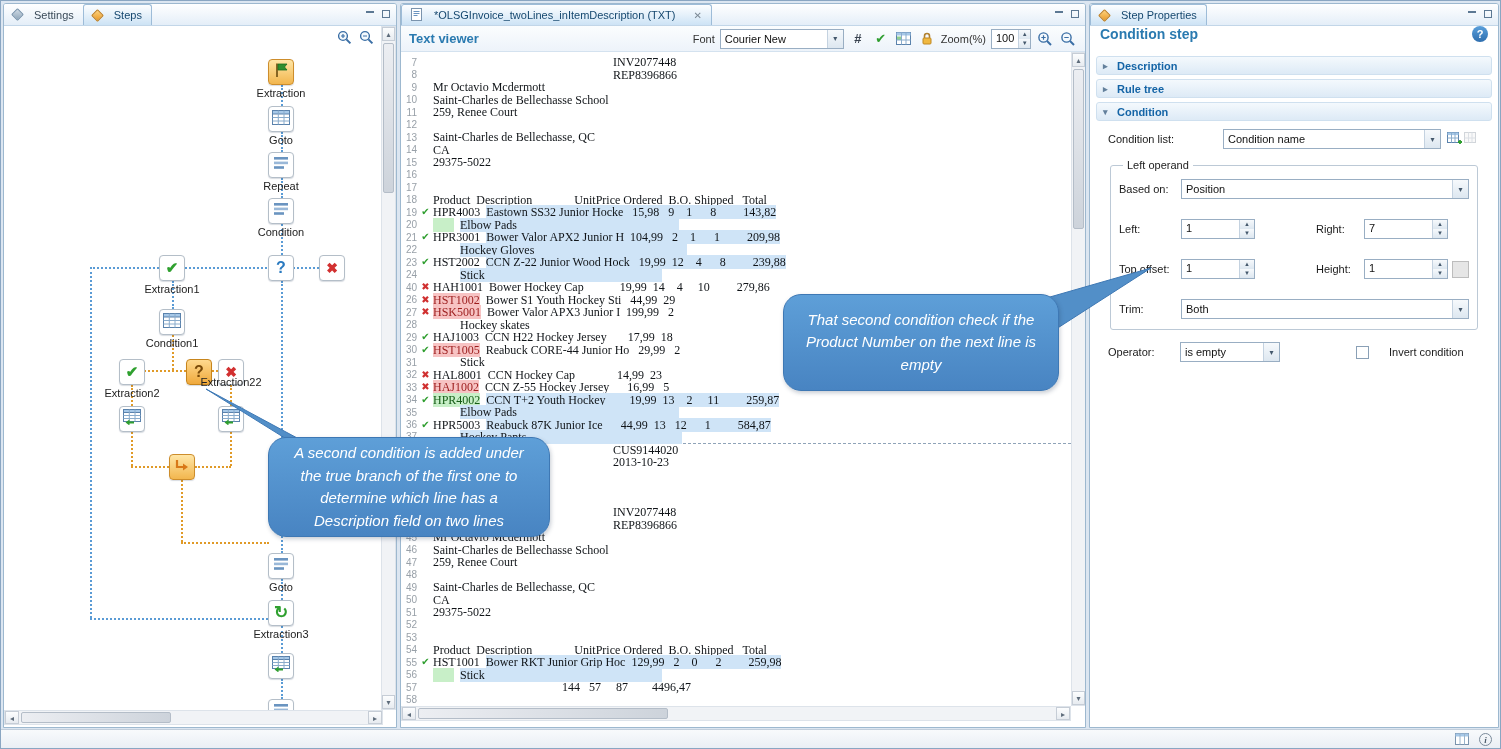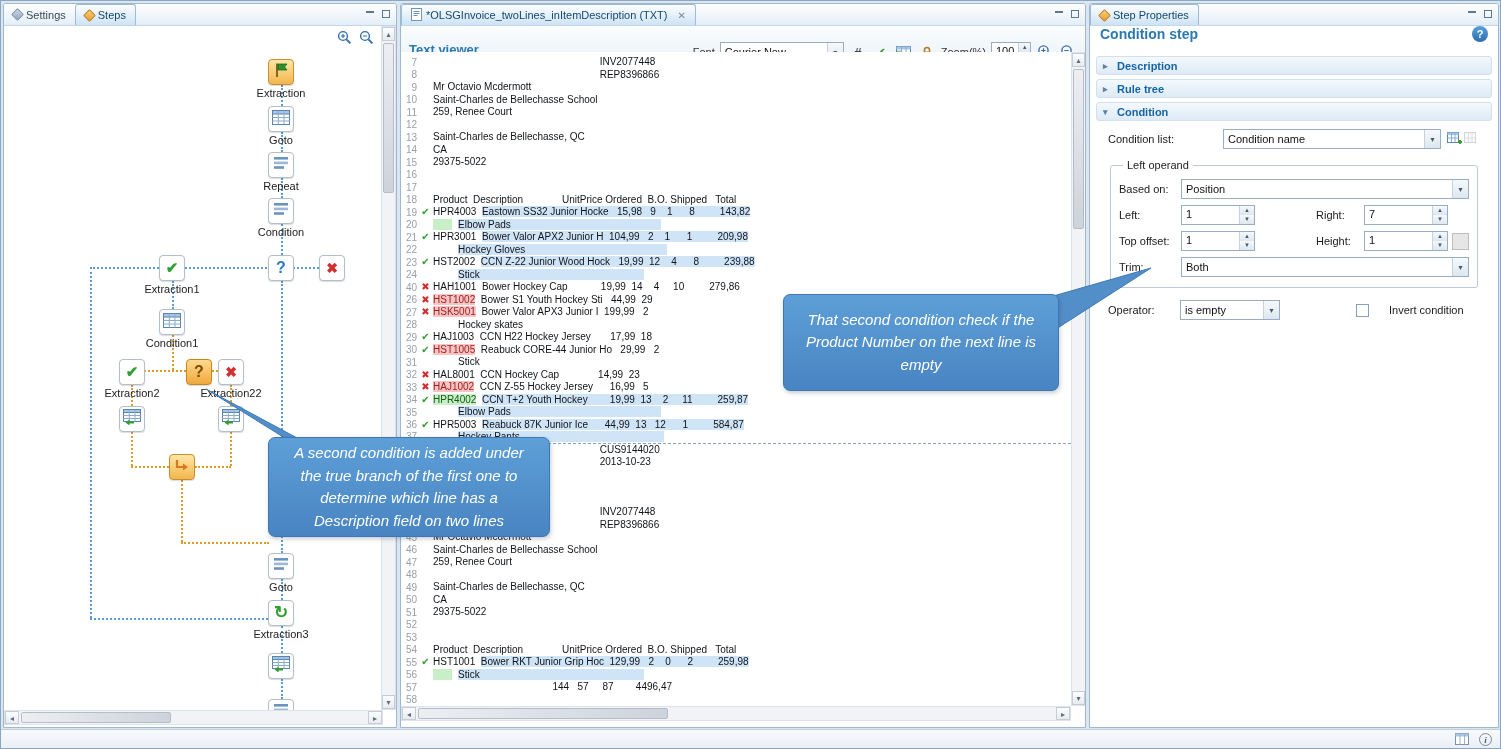--- a/index.html
+++ b/index.html
@@ -4,21 +4,21 @@
 <style>
   *{box-sizing:border-box;margin:0;padding:0}
   html,body{width:1501px;height:749px}
   body{font-family:"Liberation Sans",sans-serif;background:#dce6f1;position:relative;overflow:hidden;border:1px solid #8aa6c2}
   .panel{position:absolute;top:2px;background:#fff;border:1px solid #9db8cf;border-radius:3px 3px 0 0;overflow:hidden}
   #leftPanel{left:2px;width:394px;height:725px}
   #centerPanel{left:399px;width:686px;height:725px}
   #rightPanel{left:1088px;width:410px;height:725px}
   
   .tabbar{height:22px;background:linear-gradient(#ffffff,#e4eef8);border-bottom:1px solid #c2d6e8;display:flex;align-items:stretch;position:relative;flex:none}
-  .tab{display:flex;align-items:center;gap:4px;padding:0 9px;font-size:11px;color:#3a4a58}
+  .tab{display:flex;align-items:center;gap:12px;padding:0 9px;font-size:11px;color:#3a4a58}
   .tab.active{background:linear-gradient(#fdfeff,#cde3f5);border:1px solid #9dbcd8;border-bottom:none;border-radius:3px 3px 0 0;color:#16486f}
   .winbtns{position:absolute;right:5px;top:5px;display:flex;gap:6px}
   .wb{width:10px;height:10px;position:relative;cursor:default}
   .wb-min::after{content:"";position:absolute;left:1px;right:1px;top:2px;height:2px;background:#5c7893}
   .wb-max::after{content:"";position:absolute;inset:1px;border:1.5px solid #5c7893}
   .closex{font-size:10px;color:#7b8894;margin-left:6px}
   .diamond{width:9px;height:9px;transform:rotate(45deg);border-radius:1px;flex:none}
   .d-orange{background:linear-gradient(135deg,#ffd27a,#e89a2a);border:1px solid #c07c18}
   .d-gray{background:linear-gradient(135deg,#cfdae4,#8fa6ba);border:1px solid #7590a8}
   .docicon{flex:none}
@@ -34,63 +34,63 @@
   .gcr{color:#d23030;font-size:14px;font-weight:bold;line-height:1}
   .gqb{color:#2a7ac0;font-size:16px;font-weight:bold;line-height:1}
   .gqo{color:#7a4a08;font-size:16px;font-weight:bold;line-height:1}
   .gsy{color:#2fa02f;font-size:17px;font-weight:bold;line-height:1}
   
   .sb{position:absolute;background:#f1f3f6;border:1px solid #dde3ea}
   .sb-btn{position:absolute;background:linear-gradient(#fcfdfe,#e7ebf0);border:1px solid #c6cdd6;color:#5d6b7a;font-size:8px;line-height:13px;text-align:center}
   .sb-th{position:absolute;background:linear-gradient(90deg,#eceef2,#cdd3db);border:1px solid #b4bdc8;border-radius:2px}
   .sb-thh{background:linear-gradient(#eceef2,#cdd3db)}
   
-  .tvbar{position:absolute;left:0;top:22px;width:100%;height:26px;background:linear-gradient(#fbfdfe,#edf3fa);border-bottom:1px solid #d4e2ef;display:flex;align-items:flex-start;padding:16px 8px;gap:6px}
+  .tvbar{position:absolute;left:0;top:22px;width:100%;height:26px;background:linear-gradient(#fbfdfe,#edf3fa);border-bottom:1px solid #d4e2ef;display:flex;align-items:center;padding:0 8px;gap:6px}
   .tvtitle{font-size:13px;font-weight:bold;color:#2a7ab0}
   .tvright{margin-left:auto;display:flex;align-items:center;gap:5px}
   .tlab{font-size:11px;color:#333}
   .combo{height:20px;border:1px solid #99aec3;background:#fff;display:flex;align-items:center;font-size:11px;color:#111}
   .combo .cv{flex:1;padding:0 4px;white-space:nowrap;overflow:hidden}
   .combo .ca{width:16px;align-self:stretch;border-left:1px solid #c4d2e0;background:linear-gradient(#f6f9fc,#dde7f0);display:flex;align-items:center;justify-content:center;font-size:8px;color:#44586c}
   .spin{height:20px;border:1px solid #99aec3;background:#fff;display:flex}
   .spin .sv{flex:1;padding:2px 4px;font-size:11px;color:#111}
   .spin .sarr{width:15px;display:flex;flex-direction:column;border-left:1px solid #c4d2e0}
   .spin .sarr span{flex:1;font-size:6px;line-height:9px;text-align:center;color:#44586c;background:linear-gradient(#f6f9fc,#dde7f0)}
   .tico{width:18px;height:18px;display:flex;align-items:center;justify-content:center}
   
   #tvLines{position:absolute;left:0;top:48px;width:670px;height:654px;background:#fff;overflow:hidden;padding:4px 0 0 2px}
   .tl{display:flex;height:12.5px;align-items:center}
   .tl.sep{border-bottom:1px dashed #8fa3b8}
   .ln{width:15px;text-align:right;font-size:10px;color:#98a0a8;flex:none;padding-right:1px}
   .mk{width:15px;flex:none;font-size:10px;text-align:center;line-height:12px}
   .mk.c{color:#2f9e2f}.mk.x{color:#d03030}
-  .tx{font-family:Liberation Sans, sans-serif;font-size:10px;line-height:12.5px;white-space:pre;color:#101418}
+  .tx{font-family:Liberation Serif, serif;font-size:12px;line-height:12.5px;white-space:pre;color:#101418}
   .cell-green{background:#c8efc8;color:#155c15}
   .cell-red{background:#f7c3c3;color:#9c1c1c}
   .hl-blue{background:#cfe4f7}
   
   .ptitle{position:absolute;left:0;top:22px;width:100%;height:26px;display:flex;padding:0 10px}
   .ptitle .tt{font-size:14px;font-weight:bold;color:#2a7ab0}
   .helpi{margin-left:auto;width:16px;height:16px;border-radius:50%;background:linear-gradient(#5aa0dc,#2e6eae);color:#fff;font-size:11px;font-weight:bold;display:flex;align-items:center;justify-content:center}
   #sections{position:absolute;left:0;top:48px;width:100%}
   .sect{height:19px;margin:4px 6px 0;display:flex;align-items:center;gap:6px;padding:0 6px;background:linear-gradient(#f4f9fd,#ddeaf6);border:1px solid #cfe0ef;border-radius:3px;font-size:11px;font-weight:bold;color:#1464a6}
   .sect .tw{color:#63809c;font-size:9px;width:8px}
   .form{padding:8px 18px 0;font-size:11px;color:#1a1a1a}
   .frow{display:flex;align-items:center;margin-bottom:6px}
   .group{margin:10px 2px 0;border:1px solid #bcc9d6;border-radius:3px;padding:8px}
   .group legend{font-size:11px;color:#222;padding:0 4px;margin-left:4px}
-  .grow{display:flex;align-items:center;margin-bottom:6px}
+  .grow{display:flex;align-items:center;margin-bottom:20px}
   .grow:last-child{margin-bottom:2px}
   .lab{flex:none}
   .ghostbtn{width:17px;height:17px;background:#e6e6e6;border:1px solid #bdbdbd;margin-left:4px}
   .cb{width:13px;height:13px;border:1px solid #8aa0b6;background:#fff;flex:none}
   .mini{width:17px;height:17px;display:flex;align-items:center;justify-content:center}
   
   #pointerLayer{position:absolute;left:0;top:0;width:1501px;height:749px;z-index:40;pointer-events:none}
-  .callout{position:absolute;background:linear-gradient(#5e9fd8,#4884c2);border:1px solid #3e78b4;border-radius:7px;color:#fff;font-style:italic;font-size:15px;line-height:1.5;display:flex;align-items:center;justify-content:center;text-align:center;padding:8px 14px;z-index:41;box-shadow:1px 2px 4px rgba(30,50,80,.25)}
+  .callout{position:absolute;background:linear-gradient(#5e9fd8,#4884c2);border:1px solid #3e78b4;border-radius:18px;color:#fff;font-style:italic;font-size:15px;line-height:1.5;display:flex;align-items:center;justify-content:center;text-align:center;padding:8px 14px;z-index:41;box-shadow:1px 2px 4px rgba(30,50,80,.25)}
   #callout1{left:782px;top:293px;width:276px;height:97px}
   #callout2{left:267px;top:436px;width:282px;height:100px}
   
   #statusBar{position:absolute;left:0;top:728px;width:1501px;height:20px;background:linear-gradient(#f8fafc,#e9eef4);border-top:1px solid #c2cedb;display:flex;align-items:center;justify-content:flex-end;gap:10px;padding:0 10px}
 </style>
 </head>
 <body>
 
 <section class="panel" id="leftPanel">
   <div class="tabbar">
@@ -194,21 +194,21 @@
       <div class="wnode " style="left: 115px; top: 333px;">
         <span><span class="gch">✔</span></span>
       </div>
       <div class="wlabel" style="left: 128px; top: 361px;">Extraction2</div>
       <div class="wnode sel" style="left: 182px; top: 333px;">
         <span><span class="gqo">?</span></span>
       </div>
       <div class="wnode " style="left: 214px; top: 333px;">
         <span><span class="gcr">✖</span></span>
       </div>
-      <div class="wlabel" style="left: 227px; top: 361px;">Extraction22</div>
+      <div class="wlabel" style="left: 227px; top: 350px;">Extraction22</div>
       <div class="wnode " style="left: 115px; top: 380px;">
         <span><svg width="18" height="16">
             <rect x="0.5" y="0.5" width="17" height="12" fill="#fff" stroke="#5a82ac"></rect>
             <rect x="0.5" y="0.5" width="17" height="3" fill="#a6c8e8" stroke="#5a82ac"></rect>
             <path d="M6.3 0.5v12M12 0.5v12M0.5 6.5h17M0.5 9.5h17" stroke="#8aaccc"></path>
             <path d="M11 13.5H5.5" stroke="#2f9e2f" stroke-width="2"></path>
             <path d="M6.5 10.5 2.5 13.5l4 3z" fill="#2f9e2f"></path>
           </svg></span>
       </div>
       <div class="wnode " style="left: 214px; top: 380px;">

